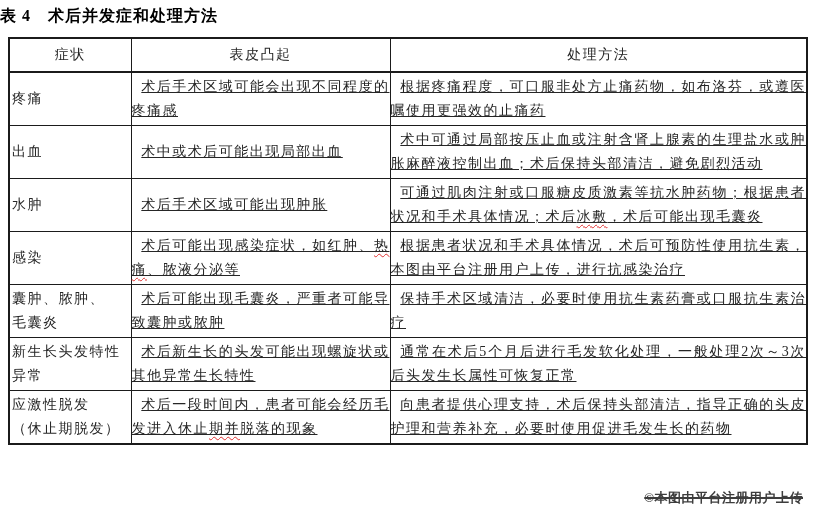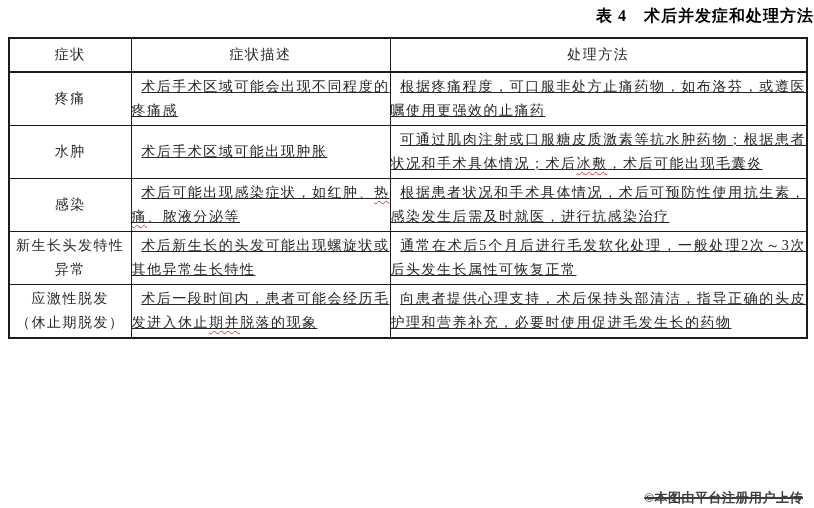--- a/index.html
+++ b/index.html
@@ -9,39 +9,39 @@
     --watermark:#3d3d3d;
     --bg:#ffffff;
   }
   html,body{margin:0;padding:0;}
   body{
     width:814px;height:508px;overflow:hidden;position:relative;
     background:var(--bg);color:var(--text);
     font-family:"Liberation Serif","DejaVu Serif",serif;
   }
   .title{
-    text-align:right;font-weight:bold;font-size:16px;line-height:22px;
+    text-align:left;font-weight:bold;font-size:16px;line-height:22px;
     padding-top:5px;letter-spacing:1px;color:#000;
   }
   table{
     border-collapse:collapse;table-layout:fixed;
     width:798px;margin:10px 0 0 8px;
     border:2px solid var(--border);
   }
   col.c1{width:122px;}
   col.c2{width:259px;}
   col.c3{width:417px;}
   th,td{border:1px solid var(--border);font-size:14px;letter-spacing:1.5px;}
   thead th{
     height:30px;font-weight:normal;text-align:center;vertical-align:middle;
   }
   thead th{border-bottom:2px solid var(--border);}
   tbody td{height:50px;vertical-align:middle;}
   td.symptom{
-    text-align:center;white-space:pre-line;line-height:24px;padding:1px 2px;
+    white-space:pre-line;line-height:24px;padding:1px 2px;
   }
   td.text-cell{padding:1px 0;text-decoration:underline;}
   .para{
     margin:0;line-height:24px;text-align:justify;text-indent:0.7em;
   }
   .wavy{
     text-decoration:underline;
     text-decoration-style:wavy;
     text-decoration-color:var(--wavy);
     text-decoration-thickness:1px;
@@ -62,50 +62,69 @@
 
 <table>
   <colgroup>
     <col class="c1">
       <col class="c2">
       <col class="c3">
   </colgroup>
   <thead>
     <tr>
         <th>症状</th>
-        <th>症状描述</th>
+        <th>表皮凸起</th>
         <th>处理方法</th>
       </tr>
   </thead>
   <tbody>
       <tr>
         <td class="symptom">疼痛</td>
         <td class="text-cell">
           <p class="para"><span>术后手术区域可能会出现不同程度的疼痛感</span></p>
         </td>
         <td class="text-cell">
           <p class="para"><span>根据疼痛程度，可口服非处方止痛药物，如布洛芬，或遵医嘱使用更强效的止痛药</span></p>
+        </td>
+      </tr>
+      <tr>
+        <td class="symptom">出血</td>
+        <td class="text-cell">
+          <p class="para"><span>术中或术后可能出现局部出血</span></p>
+        </td>
+        <td class="text-cell">
+          <p class="para"><span>术中可通过局部按压止血或注射含肾上腺素的生理盐水或肿胀麻醉液控制出血；术后保持头部清洁，避免剧烈活动</span></p>
         </td>
       </tr>
       <tr>
         <td class="symptom">水肿</td>
         <td class="text-cell">
           <p class="para"><span>术后手术区域可能出现肿胀</span></p>
         </td>
         <td class="text-cell">
           <p class="para"><span>可通过肌肉注射或口服糖皮质激素等抗水肿药物；根据患者状况和手术具体情况；术后</span><span class="wavy">冰敷</span><span>，术后可能出现毛囊炎</span></p>
         </td>
       </tr>
       <tr>
         <td class="symptom">感染</td>
         <td class="text-cell">
           <p class="para"><span>术后可能出现感染症状，如红肿、</span><span class="wavy">热痛</span><span>、脓液分泌等</span></p>
         </td>
         <td class="text-cell">
-          <p class="para"><span>根据患者状况和手术具体情况，术后可预防性使用抗生素，感染发生后需及时就医，进行抗感染治疗</span></p>
+          <p class="para"><span>根据患者状况和手术具体情况，术后可预防性使用抗生素，本图由平台注册用户上传，进行抗感染治疗</span></p>
+        </td>
+      </tr>
+      <tr>
+        <td class="symptom">囊肿、脓肿、
+毛囊炎</td>
+        <td class="text-cell">
+          <p class="para"><span>术后可能出现毛囊炎，严重者可能导致囊肿或脓肿</span></p>
+        </td>
+        <td class="text-cell">
+          <p class="para"><span>保持手术区域清洁，必要时使用抗生素药膏或口服抗生素治疗</span></p>
         </td>
       </tr>
       <tr>
         <td class="symptom">新生长头发特性
 异常</td>
         <td class="text-cell">
           <p class="para"><span>术后新生长的头发可能出现螺旋状或其他异常生长特性</span></p>
         </td>
         <td class="text-cell">
           <p class="para"><span>通常在术后5个月后进行毛发软化处理，一般处理2次～3次后头发生长属性可恢复正常</span></p>

